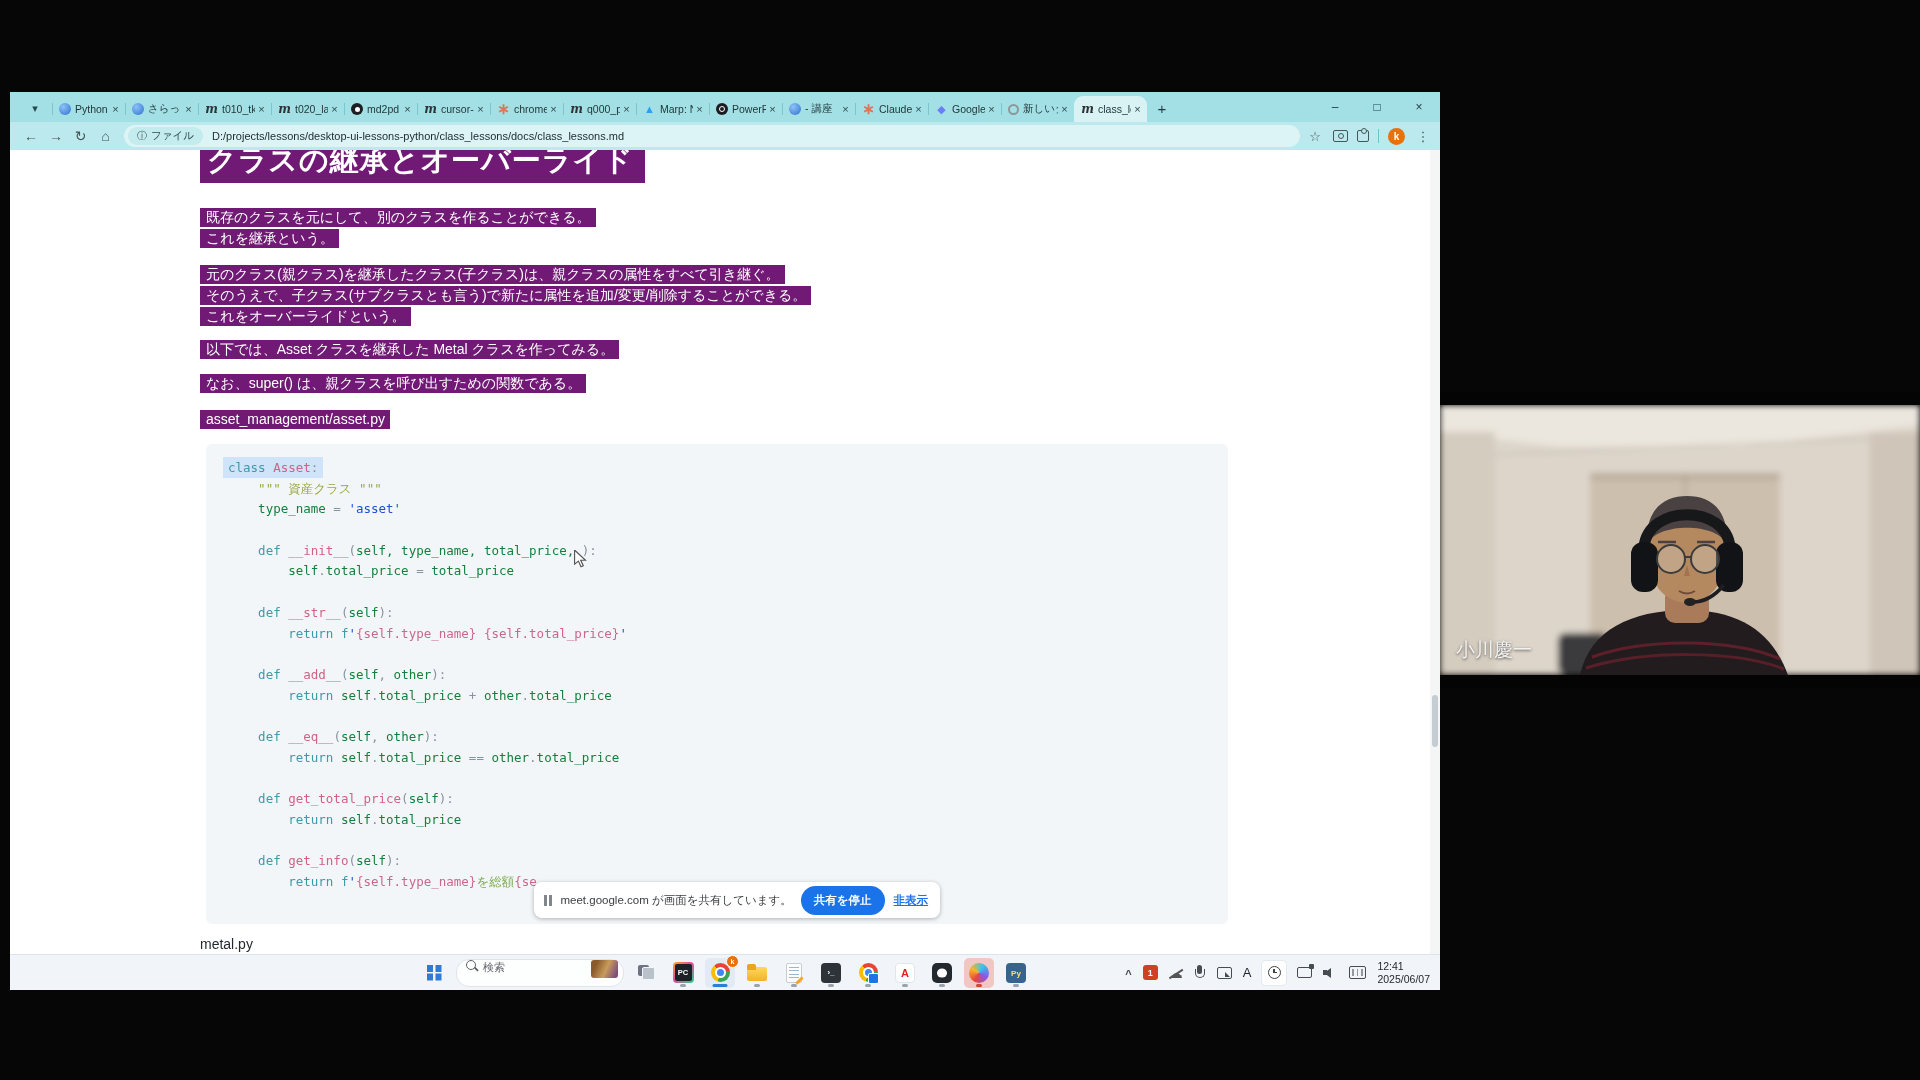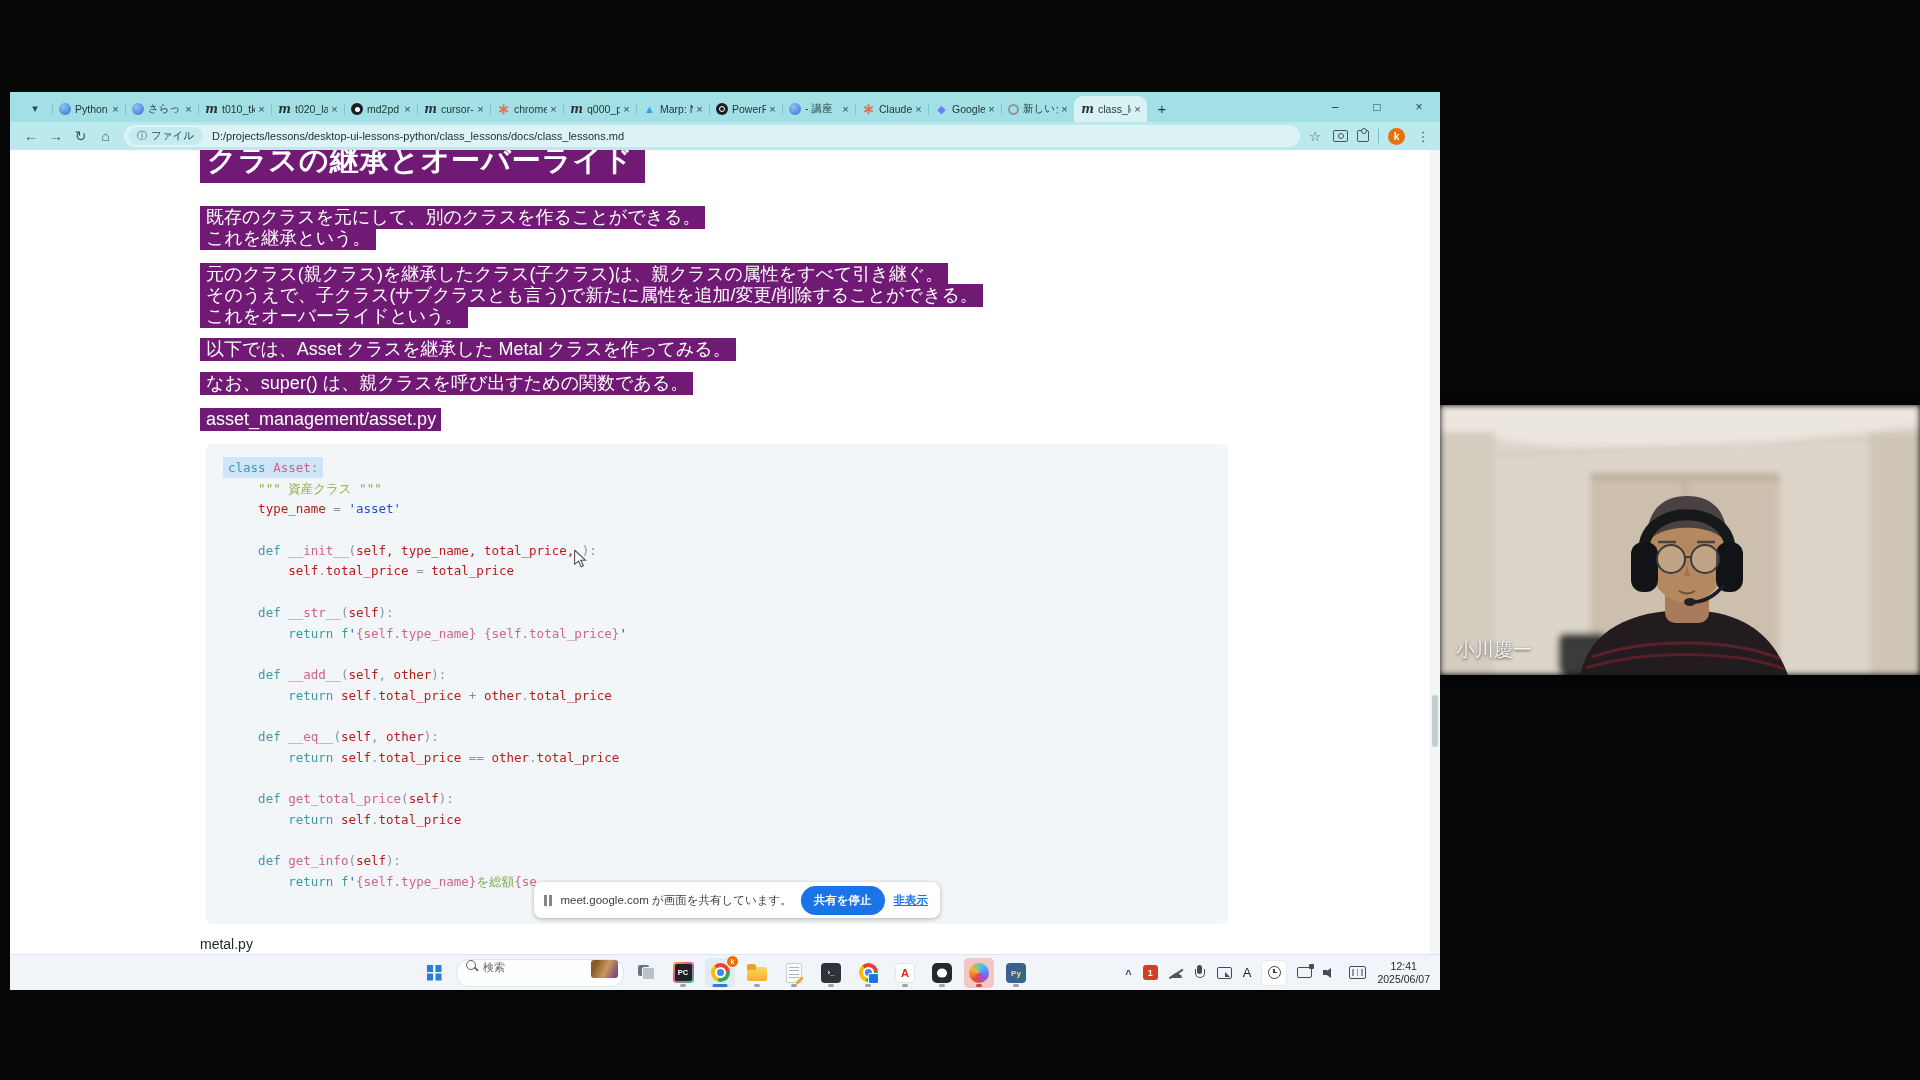--- a/index.html
+++ b/index.html
@@ -52,31 +52,31 @@
   .ext-ic{width:10px;height:10px;border:1.5px solid #44565a;border-radius:2px;position:relative}
   .ext-ic::before{content:"";position:absolute;left:2.5px;top:-3px;width:4px;height:4px;background:#bce9ed;border:1.5px solid #44565a;border-radius:50%}
   .vsep{width:1px;height:14px;background:#6fc3cb}
   .avatar{width:17px;height:17px;border-radius:50%;background:#e8710a;color:#fff;font-size:10px;font-weight:700;
           display:flex;align-items:center;justify-content:center;cursor:pointer}
   
   .content{position:absolute;left:0;top:58px;right:0;bottom:35px;background:#fff;overflow:hidden}
   .hl{background:#701a75;color:#fff}
   .h1{position:absolute;left:190px;top:-9px;font-size:29px;font-weight:700;letter-spacing:1px;white-space:nowrap}
   .h1 .hl{padding:5px 11px 7px 7px}
-  .para{position:absolute;left:190px;font-size:18px;line-height:21px;white-space:nowrap}
+  .para{position:absolute;left:190px;font-size:14px;line-height:21px;white-space:nowrap}
   .para .hl{padding:1px 5px 2px 6px}
   .p1{top:57px}.p2{top:114px}.p3{top:189px}.p4{top:223px}.p5{top:259px}
   #codeblock{position:absolute;left:196px;top:294px;width:1022px;height:480px;background:#f3f6f8;border-radius:6px;
              padding:14px 22px;box-sizing:border-box;font-family:"DejaVu Sans Mono",monospace;font-size:12.5px;
              line-height:20.7px;color:#3a4149}
   .cl{white-space:pre;height:20.7px;position:relative}
   .cl span{position:relative;z-index:1}
   .cl.sel::before{content:"";position:absolute;left:-5px;top:-1px;width:100px;height:21px;background:#cfe4f8;z-index:0}
   .c-kw{color:#3e9aa8}.c-fn{color:#cf6286}.c-cls{color:#cf6286}.c-str{color:#1d4ed8}.c-cmt{color:#9aa83f}
-  .c-jps{color:#7cab52}.c-itp{color:#c9688c}.c-pu{color:#87939e}.c-op{color:#87939e}.c-pl{color:#b91c1c}
+  .c-jps{color:#7cab52}.c-itp{color:#c9688c}.c-pu{color:#87939e}.c-op{color:#87939e}.c-pl{color:#15803d}
   .nextfile{position:absolute;left:190px;top:786px;font-size:14px;color:#24292e}
   .sb{position:absolute;right:0;top:0;width:10px;bottom:0;background:#f4f6f6}
   .sbthumb{position:absolute;left:2px;right:2px;top:545px;height:52px;background:#c3cdd2;border-radius:3px;cursor:pointer}
   
   .meetbar{position:absolute;left:524px;top:732px;height:36px;background:#fff;border-radius:8px;
            box-shadow:0 1px 4px rgba(60,64,67,.38);display:flex;align-items:center;padding:0 12px 0 10px;gap:9px;z-index:6}
   .pause{display:flex;gap:2.5px}.pause i{width:2.5px;height:11px;background:#80868b;display:block}
   .meetmsg{font-size:11.5px;color:#3c4043;white-space:nowrap}
   .meetstop{background:#1a73e8;color:#fff;border:none;border-radius:16px;padding:7px 13px;font-size:11.5px;font-weight:700;cursor:pointer;white-space:nowrap}
   .meethide{font-size:11.5px;color:#1a73e8;text-decoration:underline;font-weight:700;cursor:pointer;white-space:nowrap}
@@ -155,21 +155,21 @@
   .cface::after{content:"";position:absolute;left:4.5px;top:4.5px;width:3.5px;height:1.5px;background:#3c4348}
   .tr-disp{width:15px;height:11px;border:1.5px solid #454c52;border-radius:2px;position:relative;box-sizing:border-box}
   .tr-disp::after{content:"";position:absolute;right:-3px;top:-4px;width:5px;height:5px;background:#454c52;border-radius:1px}
   .tr-spk{width:15px;height:13px;position:relative}
   .tr-spk::before{content:"";position:absolute;left:0;top:4px;width:4px;height:5px;background:#454c52}
   .tr-spk::after{content:"";position:absolute;left:1px;top:1.5px;width:0;height:0;
      border-top:5.5px solid transparent;border-bottom:5.5px solid transparent;border-right:7px solid #454c52}
   .tr-ime2{width:17px;height:13px;border:1.5px solid #454c52;border-radius:2px;position:relative;box-sizing:border-box}
   .tr-ime2::before{content:"";position:absolute;inset:2px;opacity:.55;
      background:repeating-linear-gradient(90deg,#454c52 0 1.5px,transparent 1.5px 4.5px)}
-  .tr-time{font-size:10.5px;color:#1f2328;text-align:center;line-height:12.5px;cursor:pointer}
+  .tr-time{font-size:10.5px;color:#1f2328;text-align:left;line-height:12.5px;cursor:pointer}
   
   .webcam{position:absolute;left:1440px;top:392px;width:480px;height:296px;background:#040404}
   .vid{position:absolute;left:0;top:13px;width:480px;height:270px;overflow:hidden}
   .camname{position:absolute;left:16px;bottom:12px;font-size:19px;color:#f2f2f2;text-shadow:0 1px 3px rgba(0,0,0,.65);z-index:3}
 </style>
 </head>
 <body>
 
 <div class="screen">
 

